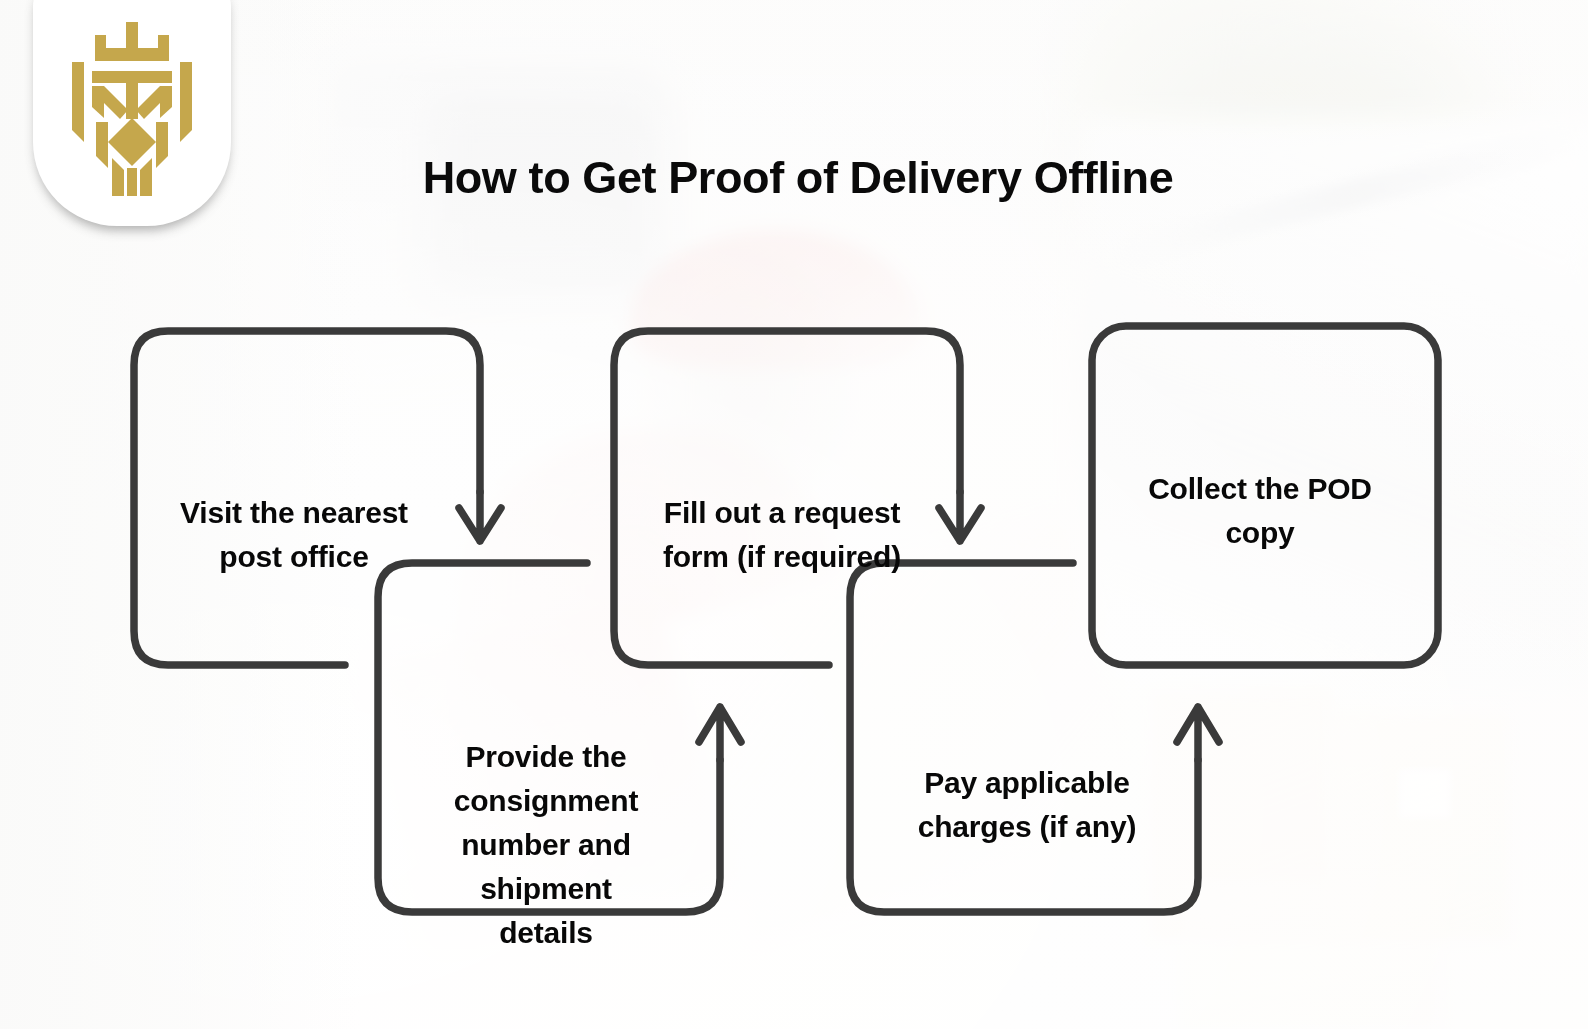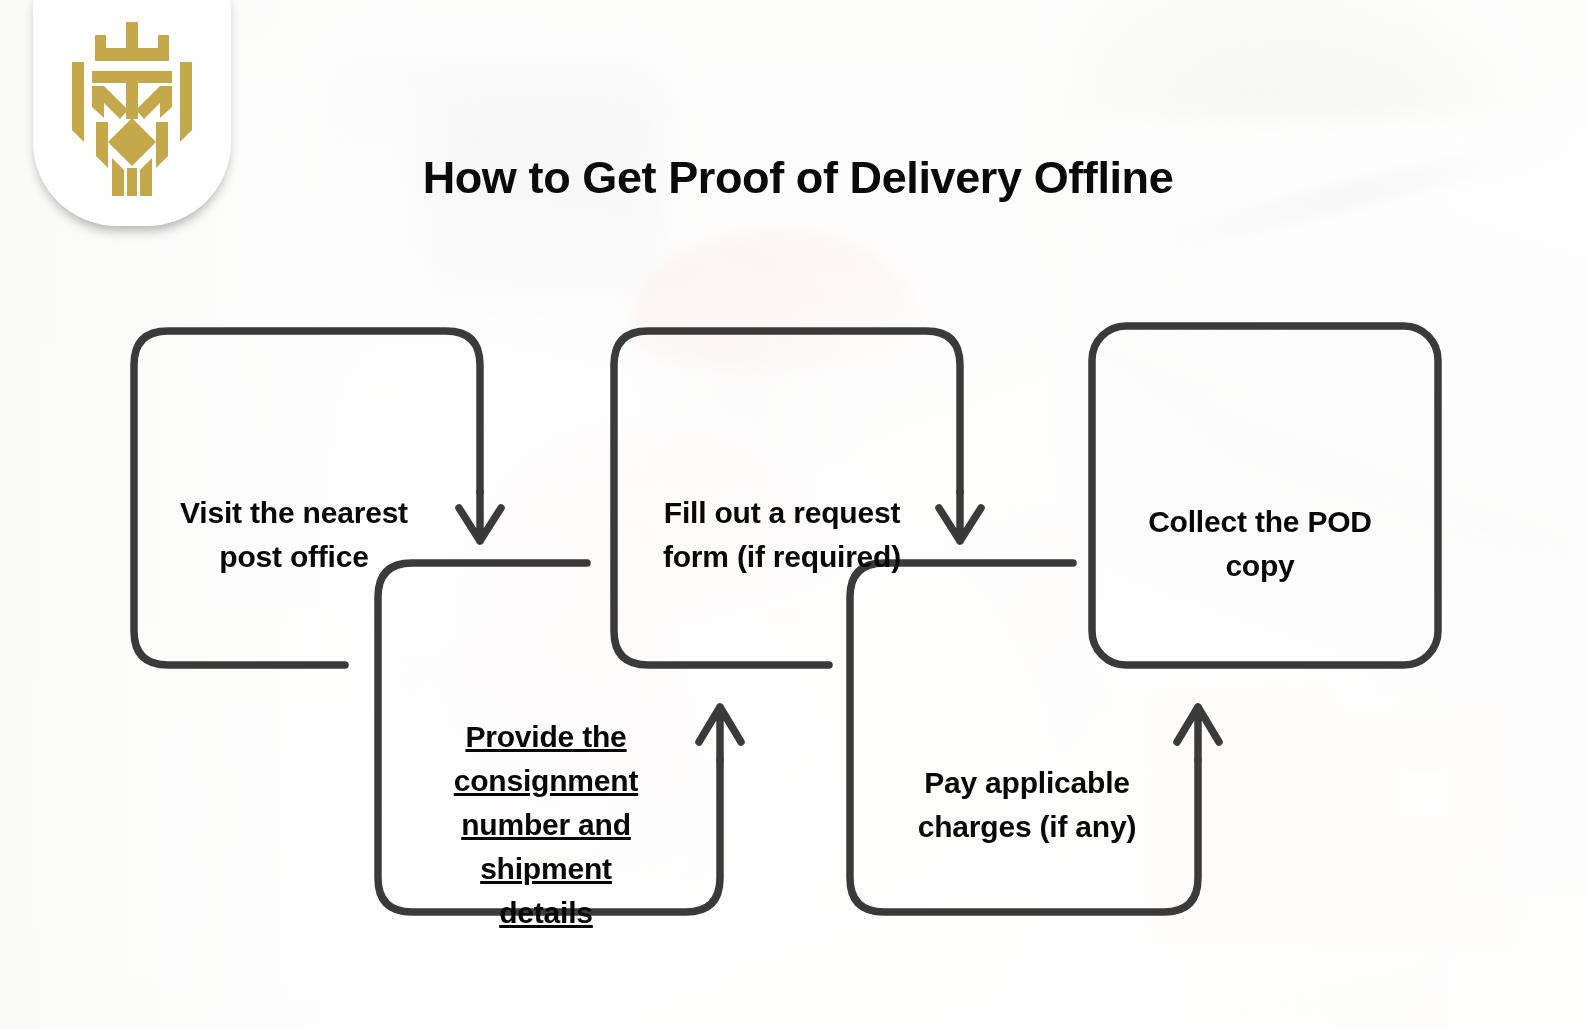--- a/index.html
+++ b/index.html
@@ -194,24 +194,24 @@
     font-weight: 700;
     font-size: 30px;
     line-height: 1.47;
     text-align: center;
     letter-spacing: -0.2px;
     font-family: "Liberation Sans", "DejaVu Sans", sans-serif;
     white-space: pre-line;
     margin-top: 39px;
   }
   .step-1 { left: 133px;  top: 452px;  width: 322px; }
-  .step-2 { left: 396px;  top: 676px;  width: 300px; text-decoration: underline; }
+  .step-2 { left: 396px;  top: 696px;  width: 300px; }
   .step-3 { left: 612px;  top: 452px;  width: 340px; text-align: center; }
   .step-4 { left: 862px;  top: 722px;  width: 330px; }
-  .step-5 { left: 1092px; top: 461px;  width: 336px; }
+  .step-5 { left: 1092px; top: 428px;  width: 336px; }
 </style>
 </head>
 <body>
 
 <div id="canvas">
 
   <div class="bg-photo">
     <div class="bg-base"></div>
     <div class="bg-left-panel"></div>
     <div class="bg-left-dark"></div>

